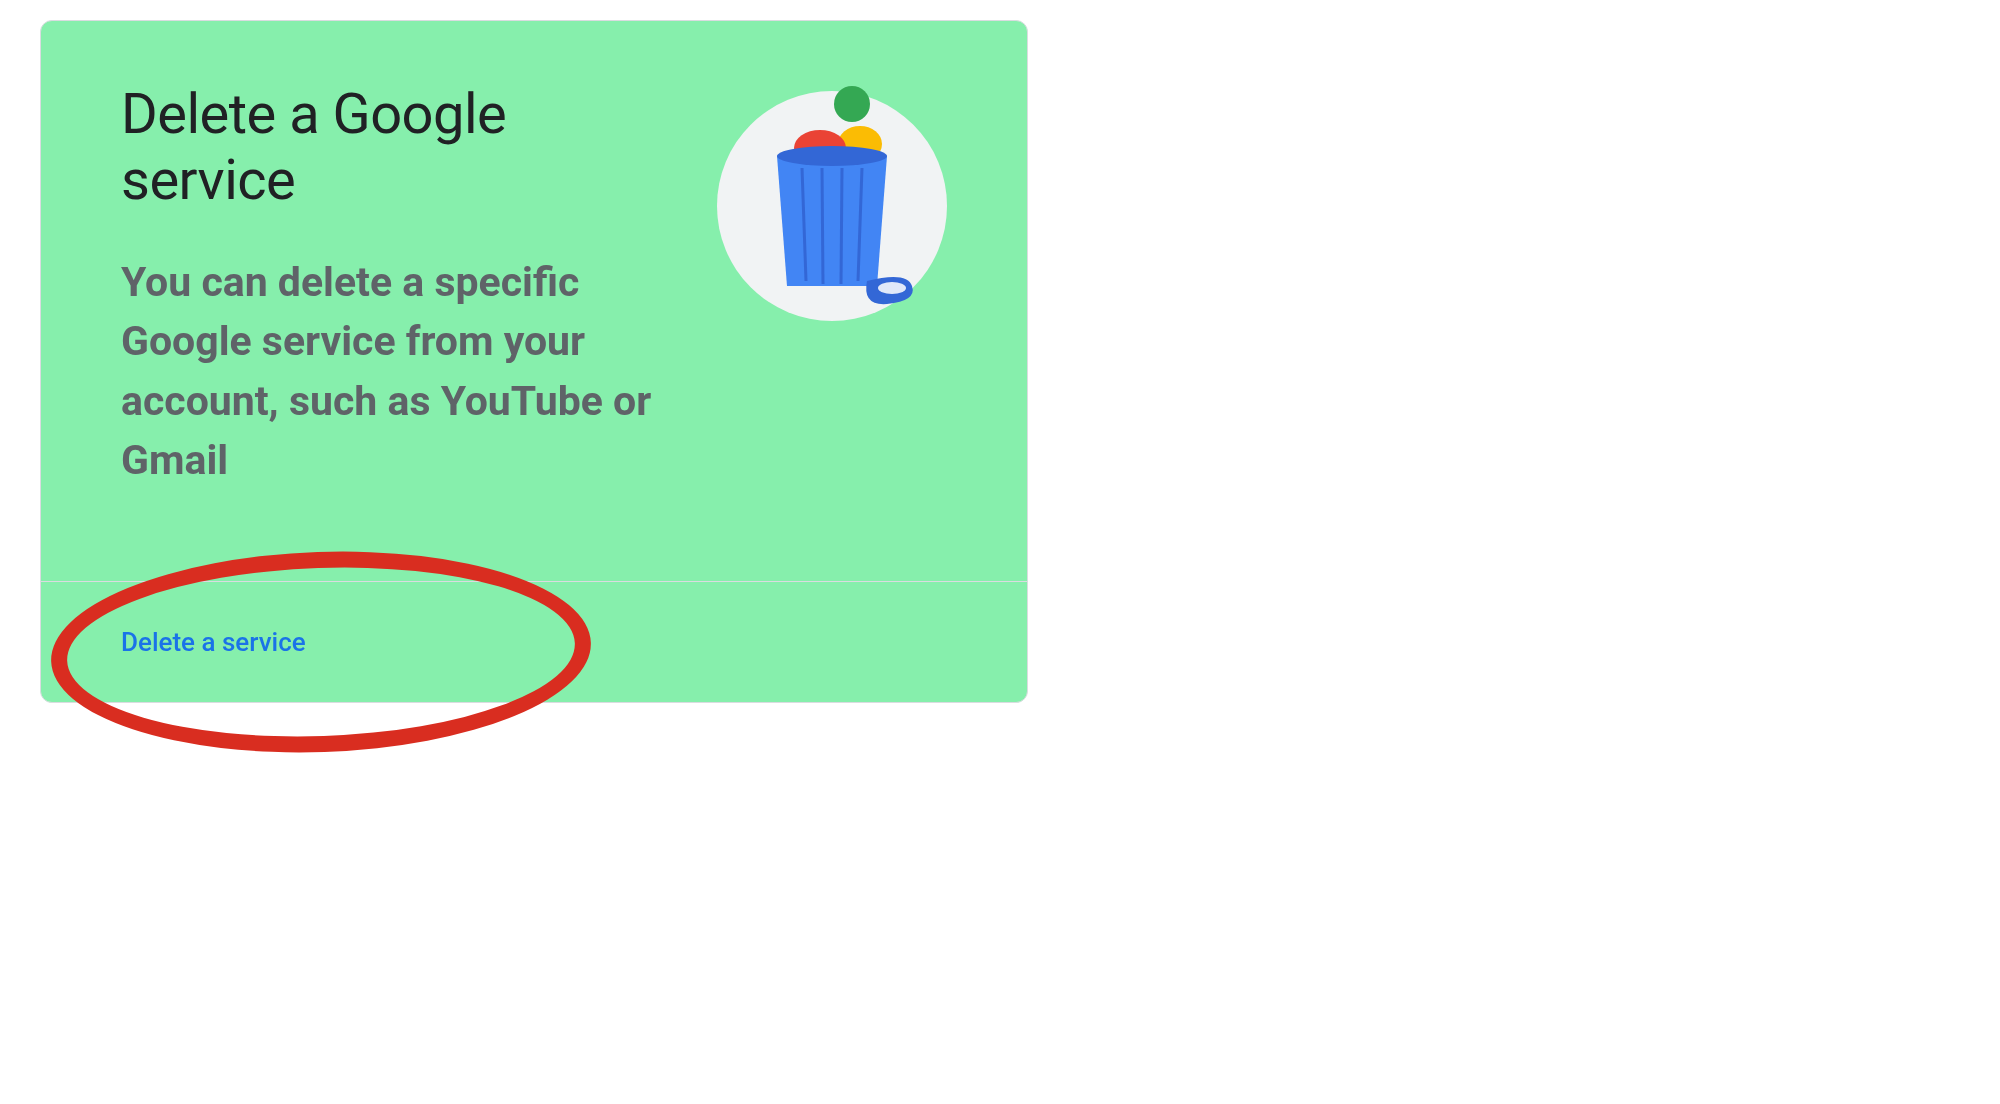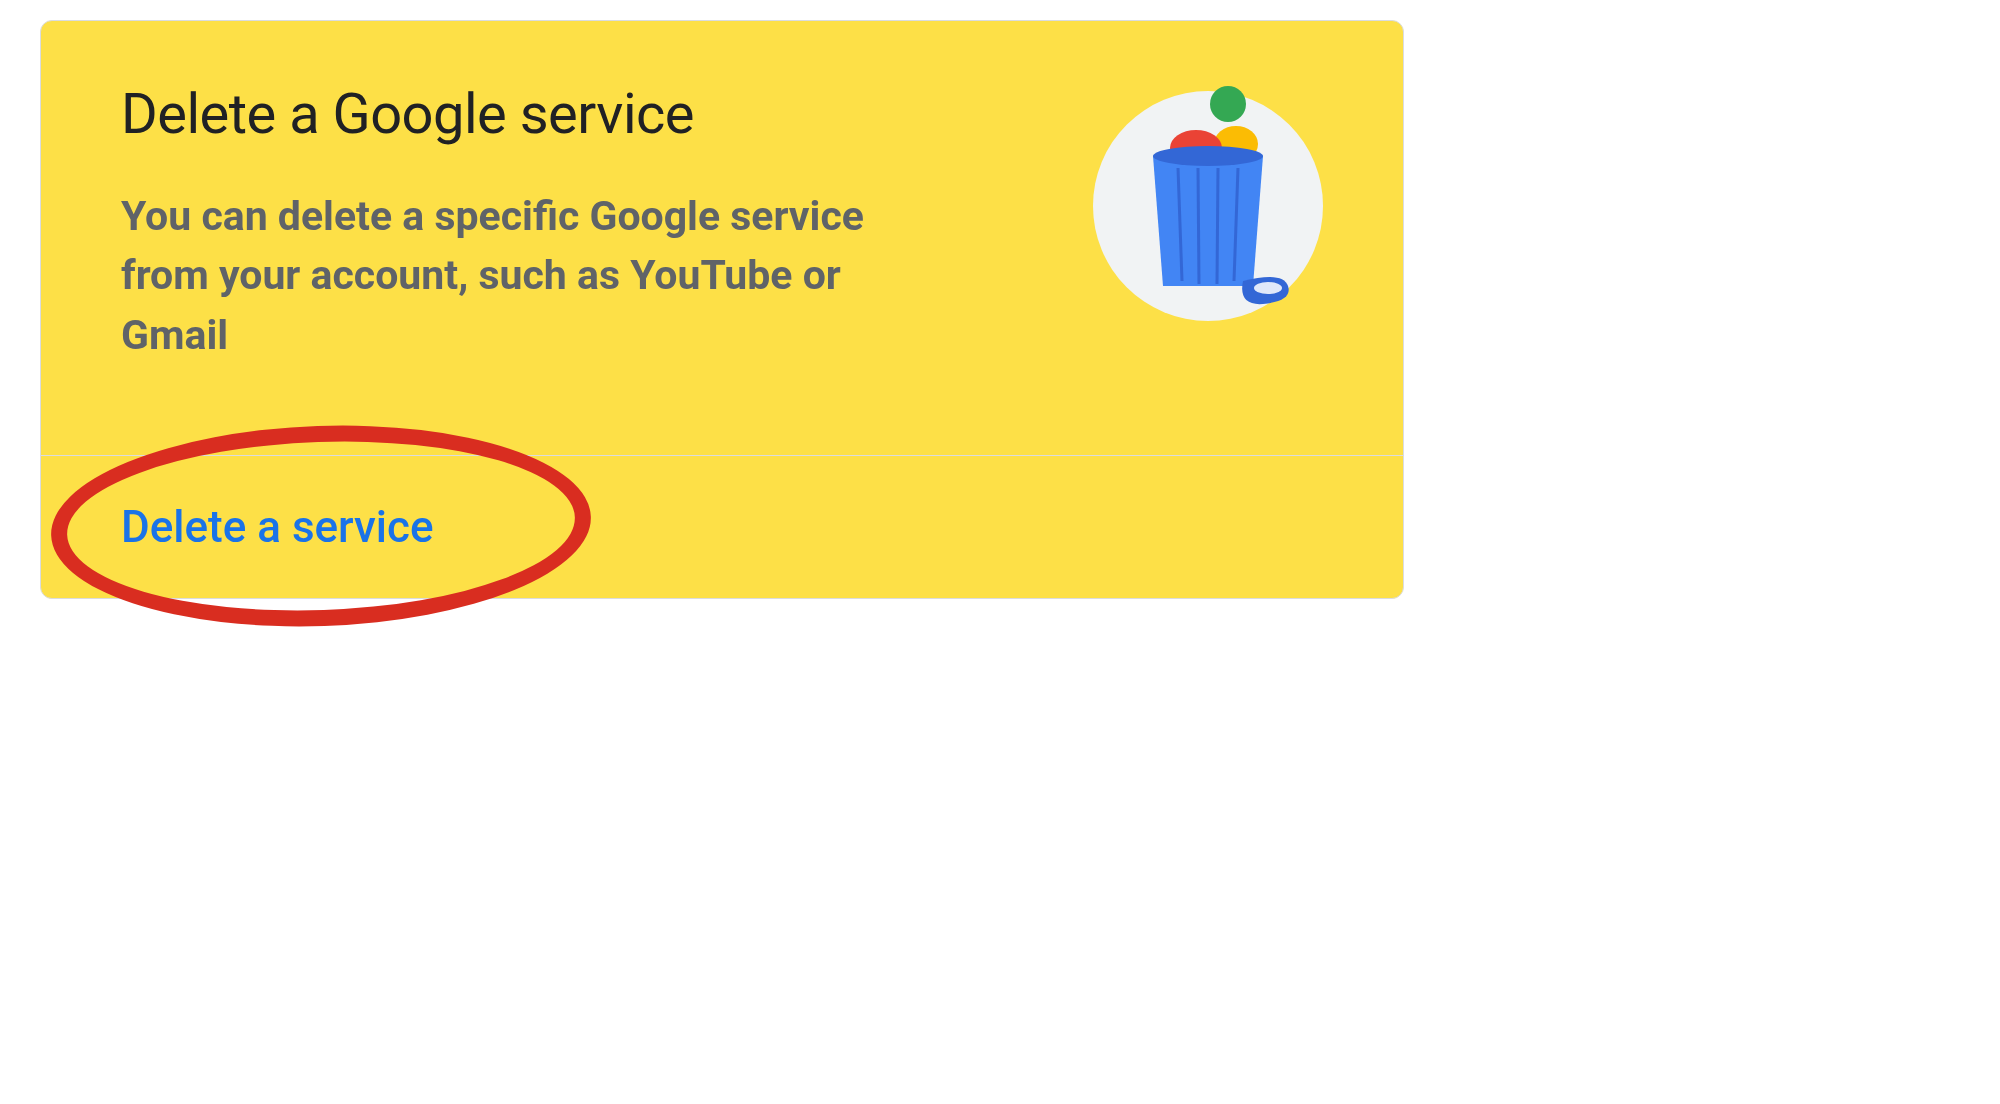--- a/index.html
+++ b/index.html
@@ -11,24 +11,24 @@
       font-family: 'Google Sans', Roboto, Arial, sans-serif;
       background: #ffffff;
       width: 2000px;
       height: 1104px;
       display: flex;
       align-items: flex-start;
       justify-content: flex-start;
       padding: 20px 40px;
     }
     .card {
-      width: 1364px;
+      width: 988px;
       border: 1px solid #dadce0;
       border-radius: 12px;
-      background: #fde047;
+      background: #86efac;
       overflow: visible;
       position: relative;
     }
     .card-body {
       padding: 60px 80px 90px 80px;
       display: flex;
       align-items: flex-start;
       justify-content: space-between;
       gap: 40px;
     }
@@ -60,21 +60,21 @@
       flex-shrink: 0;
       margin-top: 10px;
       position: relative;
     }
     .card-footer {
       border-top: 1px solid #dadce0;
       padding: 45px 80px 45px 80px;
       position: relative;
     }
     .delete-link {
-      font-size: 44px;
+      font-size: 26px;
       font-weight: 500;
       color: #1a73e8;
       text-decoration: none;
       cursor: pointer;
       display: inline-block;
       position: relative;
       z-index: 2;
     }
     .highlight-ellipse {
       position: absolute;

